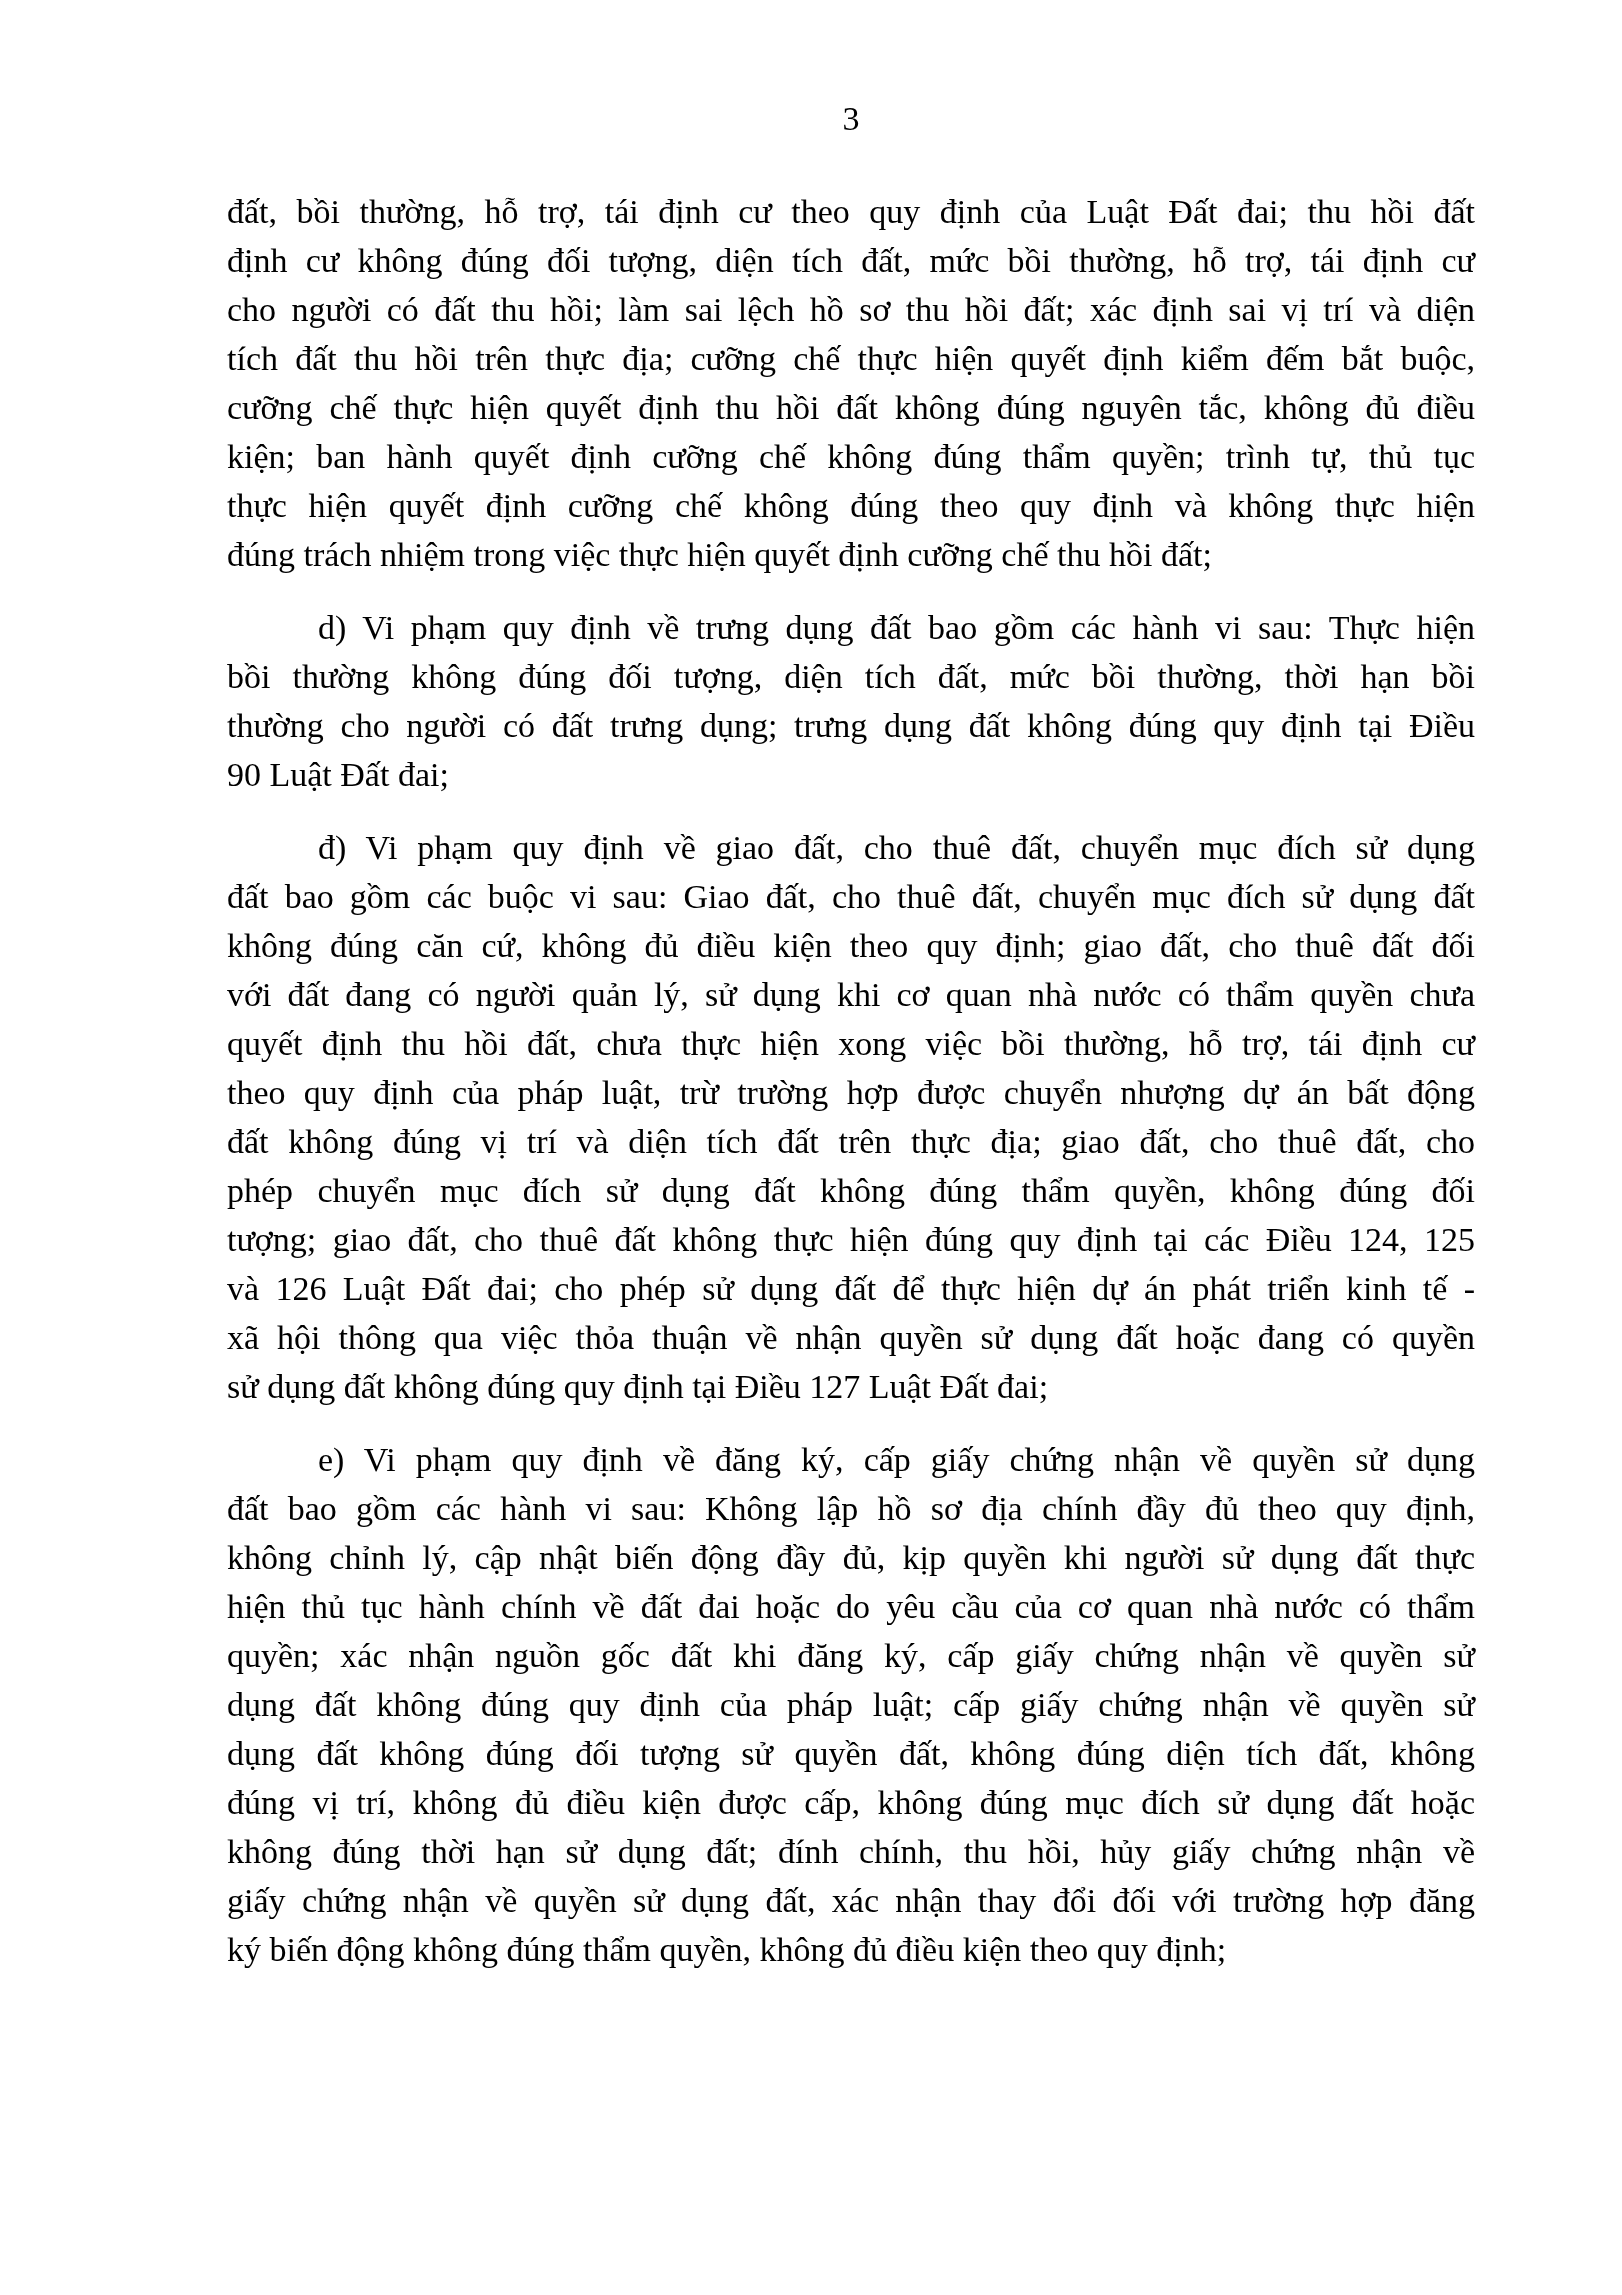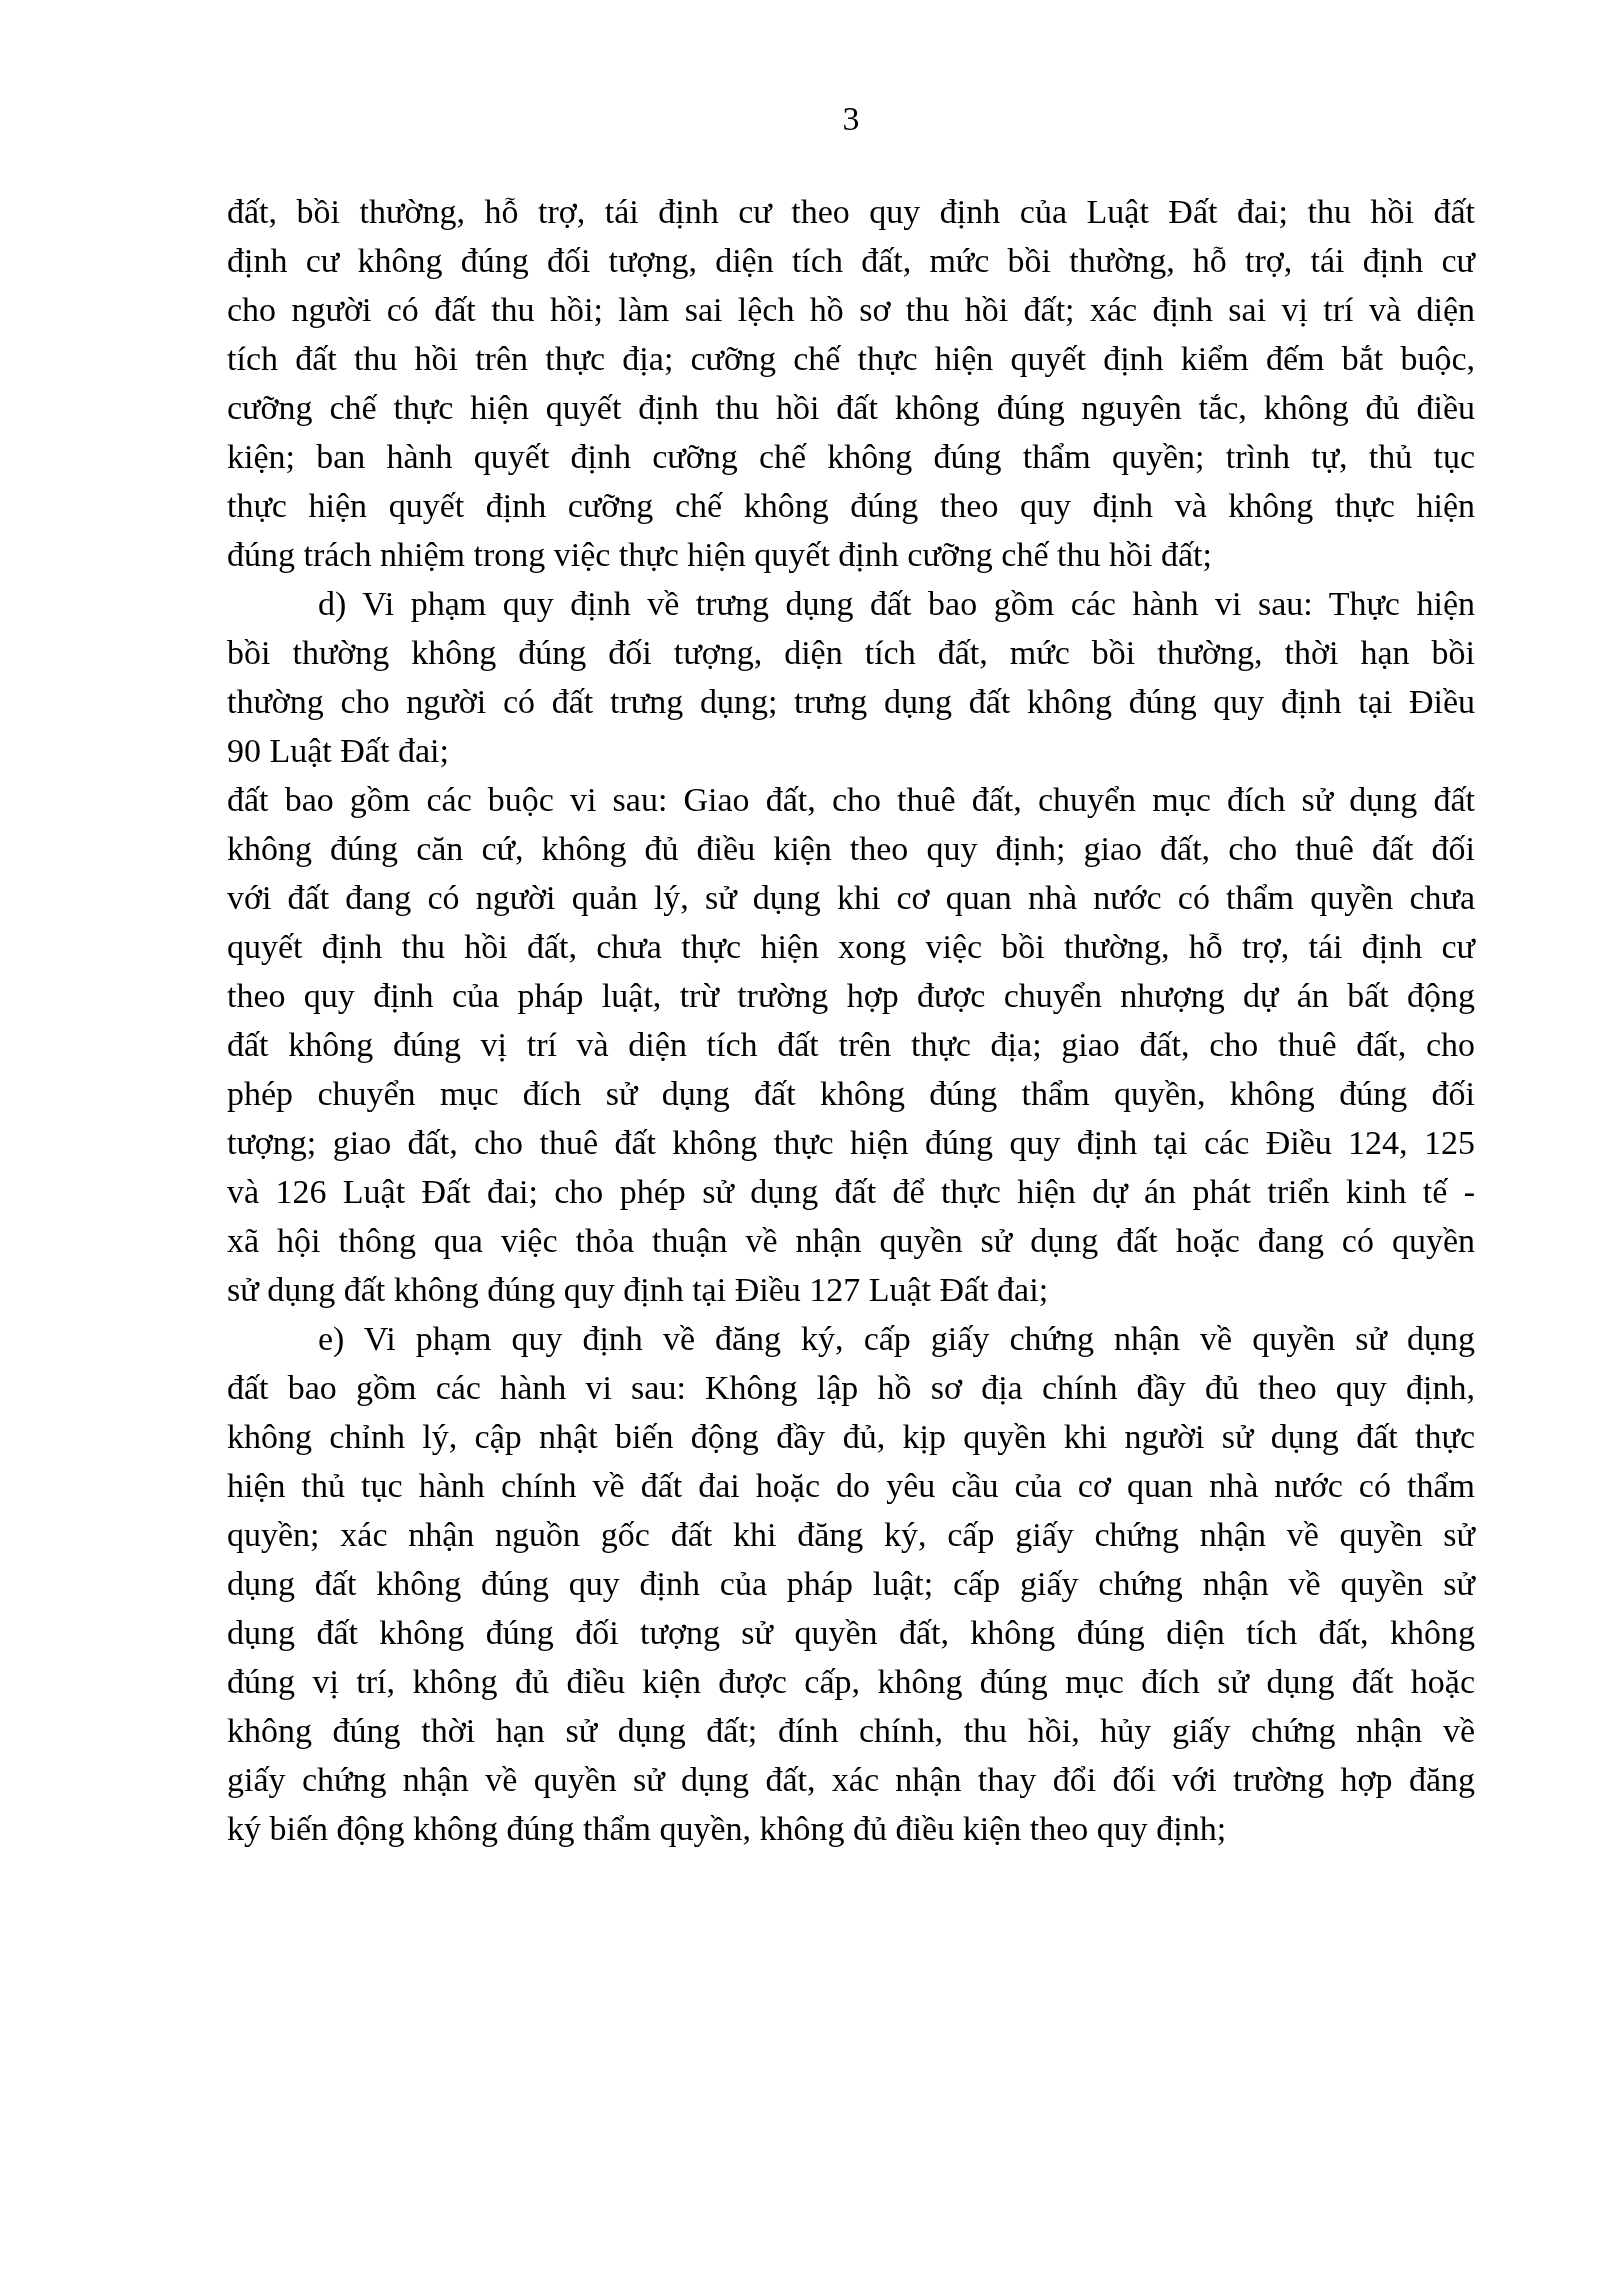--- a/index.html
+++ b/index.html
@@ -27,21 +27,21 @@
   }
   .doc-body {
     position: absolute;
     top: 187px;
     left: 227px;
     width: 1248px;
     font-size: 34px;
     line-height: 49px;
   }
   .paragraph + .paragraph {
-    margin-top: 0;
+    margin-top: 24px;
   }
   .line {
     text-align: justify;
     text-justify: inter-word;
     white-space: normal;
   }
   .line.just {
     text-align-last: justify;
   }
   .line.indent {
@@ -64,20 +64,21 @@
         <div class="line just">thực hiện quyết định cưỡng chế không đúng theo quy định và không thực hiện</div>
         <div class="line">đúng trách nhiệm trong việc thực hiện quyết định cưỡng chế thu hồi đất;</div>
       </div>
       <div class="paragraph">
         <div class="line just indent">d) Vi phạm quy định về trưng dụng đất bao gồm các hành vi sau: Thực hiện</div>
         <div class="line just">bồi thường không đúng đối tượng, diện tích đất, mức bồi thường, thời hạn bồi</div>
         <div class="line just">thường cho người có đất trưng dụng; trưng dụng đất không đúng quy định tại Điều</div>
         <div class="line">90 Luật Đất đai;</div>
       </div>
       <div class="paragraph">
+        <div class="line just indent">đ) Vi phạm quy định về giao đất, cho thuê đất, chuyển mục đích sử dụng</div>
         <div class="line just">đất bao gồm các buộc vi sau: Giao đất, cho thuê đất, chuyển mục đích sử dụng đất</div>
         <div class="line just">không đúng căn cứ, không đủ điều kiện theo quy định; giao đất, cho thuê đất đối</div>
         <div class="line just">với đất đang có người quản lý, sử dụng khi cơ quan nhà nước có thẩm quyền chưa</div>
         <div class="line just">quyết định thu hồi đất, chưa thực hiện xong việc bồi thường, hỗ trợ, tái định cư</div>
         <div class="line just">theo quy định của pháp luật, trừ trường hợp được chuyển nhượng dự án bất động</div>
         <div class="line just">đất không đúng vị trí và diện tích đất trên thực địa; giao đất, cho thuê đất, cho</div>
         <div class="line just">phép chuyển mục đích sử dụng đất không đúng thẩm quyền, không đúng đối</div>
         <div class="line just">tượng; giao đất, cho thuê đất không thực hiện đúng quy định tại các Điều 124, 125</div>
         <div class="line just">và 126 Luật Đất đai; cho phép sử dụng đất để thực hiện dự án phát triển kinh tế -</div>
         <div class="line just">xã hội thông qua việc thỏa thuận về nhận quyền sử dụng đất hoặc đang có quyền</div>

